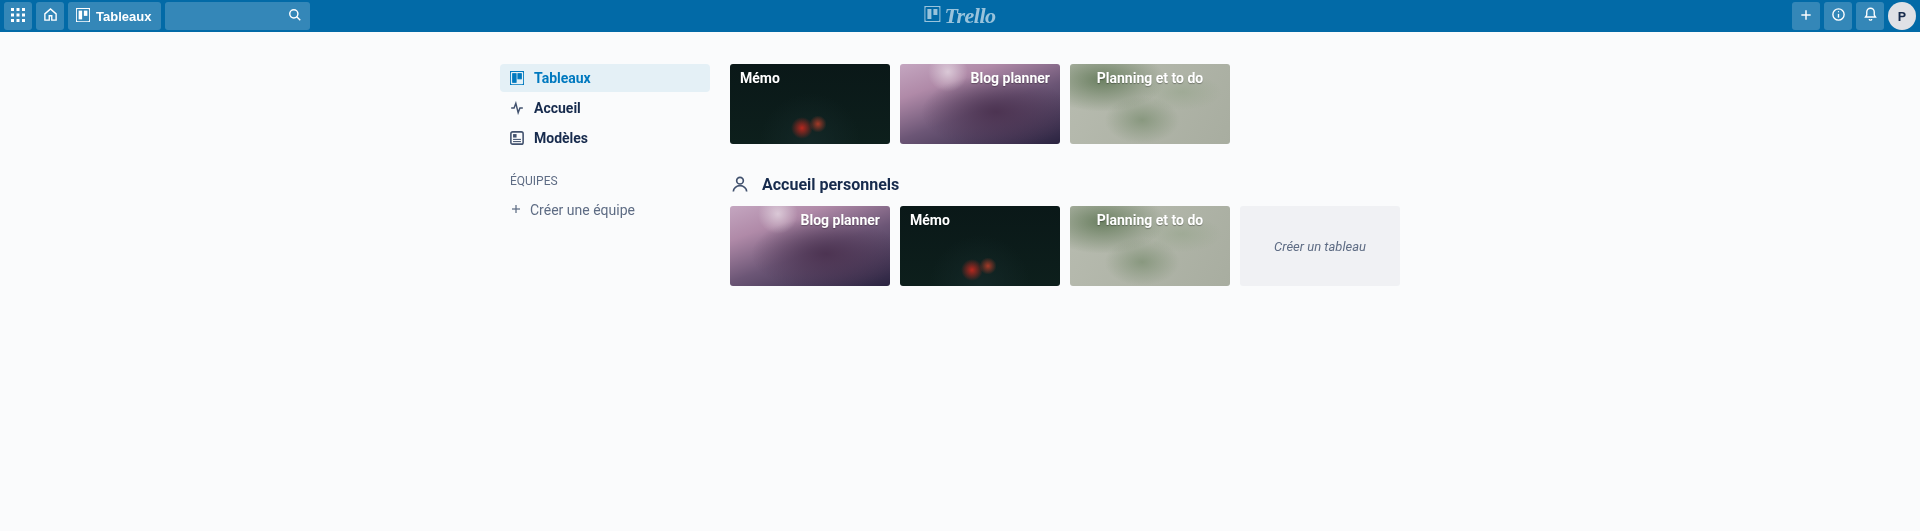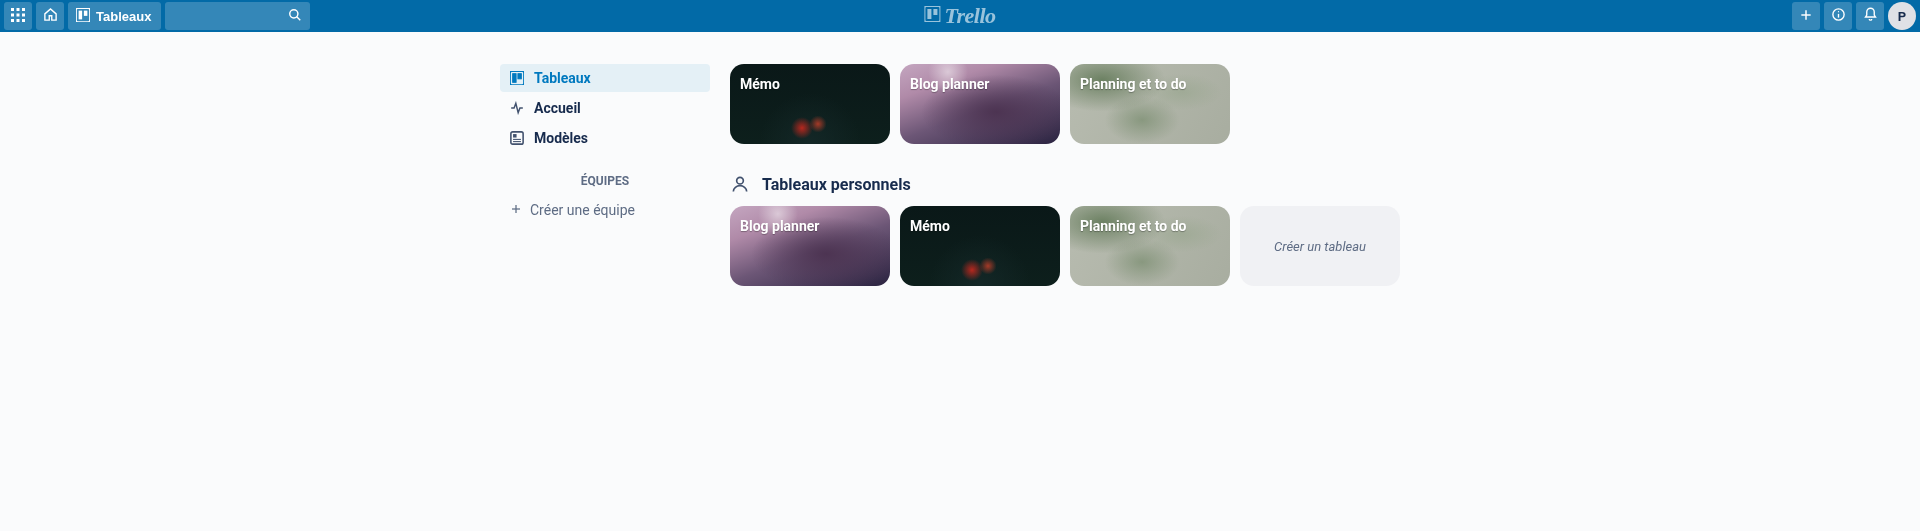--- a/index.html
+++ b/index.html
@@ -112,23 +112,22 @@
       background: #e4f0f6;
       color: #0079bf;
     }
     .nav-item .nav-icon { display:flex; align-items:center; }
     .nav-item.active svg { stroke: #0079bf; fill: #0079bf; }
     .nav-section-title {
       font-size: 12px;
       color: #5e6c84;
       padding: 8px 10px;
       margin-top: 14px;
-      font-weight: 700;
+      font-weight: 400;
       text-transform: uppercase;
-      text-align: center;
     }
     .create-team {
       display: flex;
       align-items: flex-start;
       gap: 8px;
       padding: 6px 10px;
       font-size: 14px;
       color: #5e6c84;
       cursor: pointer;
     }
@@ -149,26 +148,26 @@
     .section-icon { color:#42526e; display:flex; }
     .boards-row {
       display: flex;
       flex-wrap: wrap;
       gap: 10px;
       margin-bottom: 30px;
     }
     .board-tile {
       width: 160px;
       height: 80px;
-      border-radius: 14px;
+      border-radius: 3px;
       background: #97a0af;
       position: relative;
       overflow: hidden;
       cursor: pointer;
-      padding: 12px 10px;
+      padding: 6px 10px;
     }
     .board-tile-title {
       color: #fff;
       font-size: 14px;
       font-weight: 700;
       text-shadow: 0 1px 1px rgba(0,0,0,0.3);
       position: relative;
       z-index: 2;
     }
     .board-tile.create {
@@ -191,27 +190,29 @@
         radial-gradient(circle at 45% 80%, rgba(200,40,30,0.9) 0%, rgba(200,40,30,0) 10%),
         radial-gradient(circle at 55% 75%, rgba(180,60,40,0.9) 0%, rgba(180,60,40,0) 8%),
         radial-gradient(ellipse at 50% 100%, rgba(20,40,40,0.9) 0%, rgba(20,40,40,0) 45%),
         linear-gradient(180deg, #0a1818 0%, #0d1f1c 100%);
     }
     .bg-blog {
       background:
         radial-gradient(circle at 30% 10%, rgba(255,255,255,0.5) 0%, rgba(255,255,255,0) 15%),
         radial-gradient(ellipse at 60% 60%, rgba(75,50,80,0.95) 0%, rgba(75,50,80,0) 55%),
         linear-gradient(160deg, #c4a6c0 0%, #b08aa8 25%, #6c5676 55%, #2a2340 100%);
+      text-align: right;
     }
     .bg-planning {
       background:
         radial-gradient(ellipse at 20% 20%, rgba(90,115,80,0.8) 0%, rgba(90,115,80,0) 35%),
         radial-gradient(ellipse at 45% 70%, rgba(120,140,110,0.7) 0%, rgba(120,140,110,0) 30%),
         radial-gradient(ellipse at 70% 35%, rgba(150,165,140,0.6) 0%, rgba(150,165,140,0) 25%),
         linear-gradient(120deg, #b8bcb0 0%, #a8ada0 100%);
+      text-align: center;
     }
     .bg-plancom {
       background:
         linear-gradient(180deg, rgba(200,207,214,1) 0%, rgba(200,207,214,0) 35%),
         radial-gradient(ellipse at 50% 55%, rgba(240,240,240,0.9) 0%, rgba(240,240,240,0) 30%),
         radial-gradient(ellipse at 50% 100%, rgba(30,55,30,0.9) 0%, rgba(30,55,30,0) 40%),
         linear-gradient(180deg, #9aa7b0 0%, #6b7a7e 50%, #2d3b32 100%);
     }
   </style>
 </head>
@@ -364,21 +365,21 @@
       </div>
     </div>
 
     <div class="section-header">
       <span class="section-icon">
         <svg width="20" height="20" viewBox="0 0 24 24" fill="none" stroke="#42526e" stroke-width="2">
             <circle cx="12" cy="8" r="4"></circle>
             <path d="M4 21c0-4 4-7 8-7s8 3 8 7"></path>
           </svg>
       </span>
-      <h3>Tableaux personnels</h3>
+      <h3>Accueil personnels</h3>
     </div>
     <div class="boards-row">
       <div class="board-tile bg-blog">
         <div class="board-tile-title">Blog planner</div>
       </div>
       <div class="board-tile bg-memo">
         <div class="board-tile-title">Mémo</div>
       </div>
       <div class="board-tile bg-planning">
         <div class="board-tile-title">Planning et to do</div>

